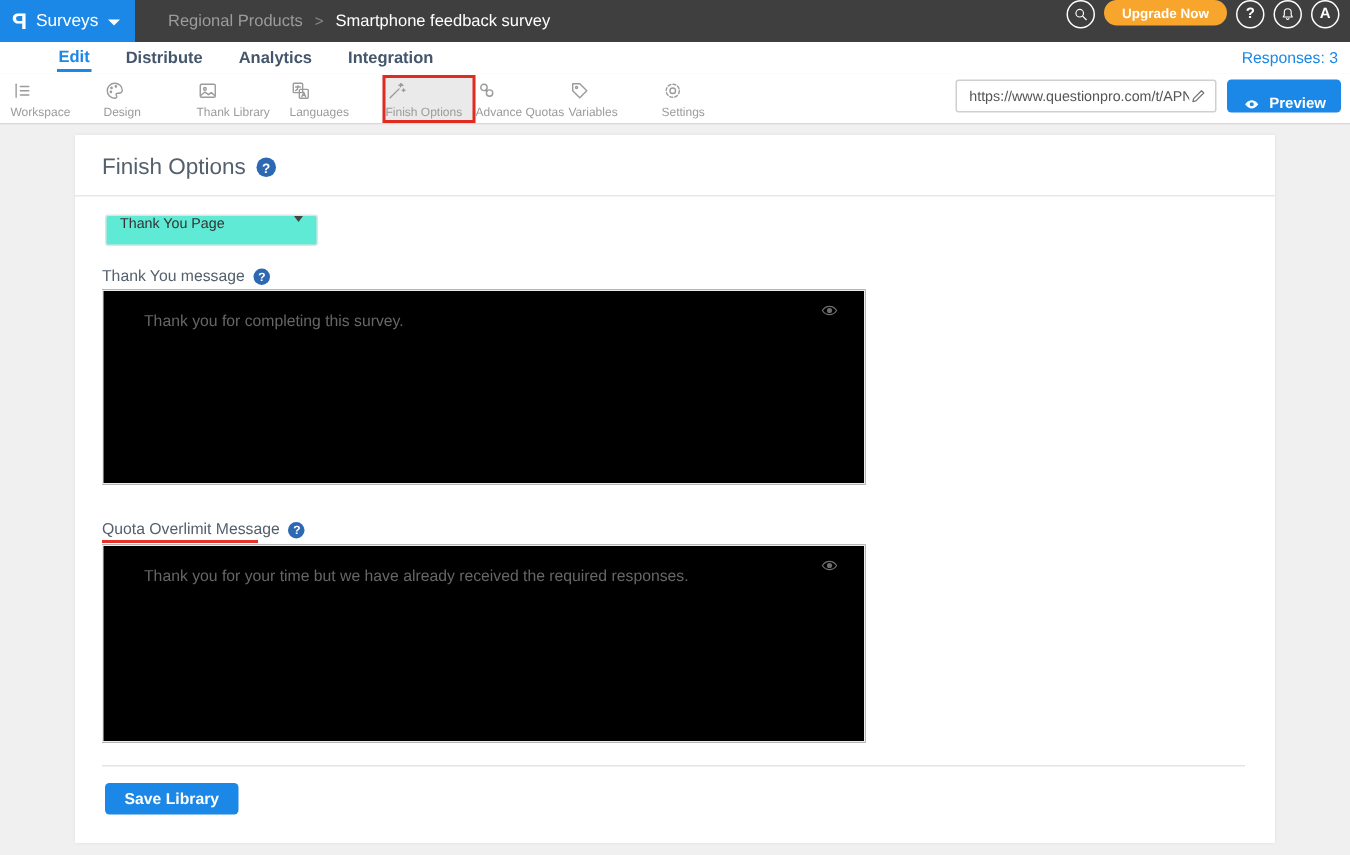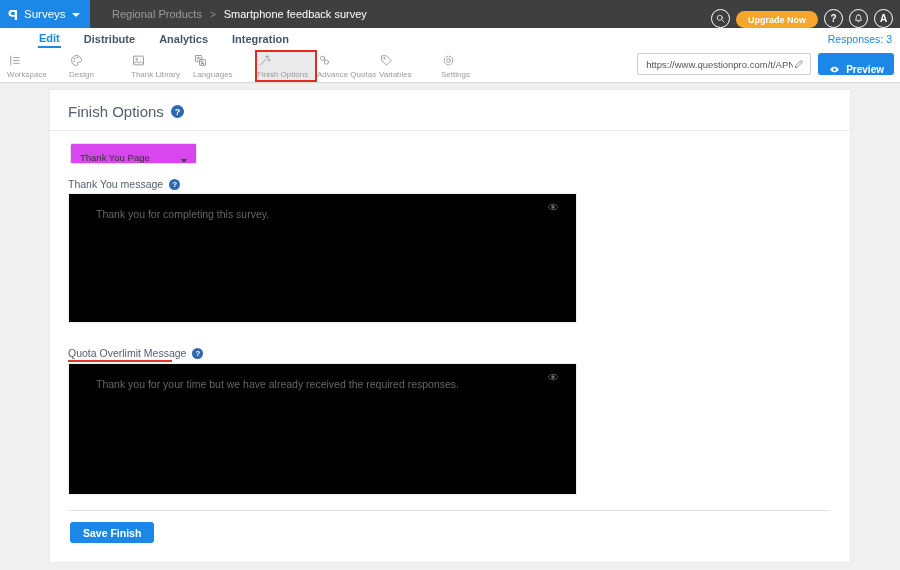--- a/index.html
+++ b/index.html
@@ -10,21 +10,21 @@
   
   .topbar { position:absolute; left:0; top:0; width:900px; height:28px; background:#3F3F3F; display:flex; align-items:center; }
   .brand { width:90px; height:28px; background:#1B87E6; display:flex; align-items:center; padding:0 8px; gap:6px; flex-shrink:0; }
   .brand-logo { color:#fff; font-weight:700; font-size:15px; transform:scaleX(-1); display:inline-block; }
   .brand-label { color:#fff; font-size:11.5px; }
   .caret-down { width:0; height:0; border-left:4px solid transparent; border-right:4px solid transparent; border-top:4px solid #fff; margin-top:1px; }
   .crumbs { display:flex; align-items:center; gap:8px; margin-left:22px; font-size:11px; }
   .crumb-parent { color:#9B9B9B; }
   .crumb-sep { color:#8A8A8A; font-size:10px; }
   .crumb-current { color:#FFFFFF; }
-  .topbar-right { position:absolute; right:7px; top:0; height:28px; display:flex; align-items:flex-end; gap:6px; }
+  .topbar-right { position:absolute; right:7px; top:0; height:28px; display:flex; align-items:flex-start; gap:6px; }
   .circle-btn { width:19px; height:19px; border:1.4px solid #fff; border-radius:50%; display:flex; align-items:center; justify-content:center; color:#fff; font-size:10px; font-weight:700; background:transparent; }
   .upgrade-btn { height:17px; padding:0 12px; background:#F7A52C; border:none; border-radius:9px; color:#fff; font-size:9px; font-weight:700; display:flex; align-items:center; font-family:"Liberation Sans",sans-serif; }
 
   
   .navrow { position:absolute; left:0; top:28px; width:900px; height:21px; background:#fff; display:flex; align-items:center; padding:0 8px; }
   .nav-tab { font-size:11px; font-weight:700; color:#44566B; margin-right:22px; padding:3px 1px 2px; cursor:pointer; }
   .nav-tab.active { color:#1B87E6; border-bottom:2px solid #1B87E6;margin-left:30px; }
   .responses { position:absolute; right:8px; font-size:10.5px; font-weight:400; color:#1B87E6; }
 
   
@@ -39,21 +39,21 @@
   .url-input { flex:1; border:none; outline:none; font-size:9.5px; color:#555; font-family:"Liberation Sans",sans-serif; background:transparent; min-width:0; }
   .preview-btn { height:22px; padding:0 10px; background:#1B87E6; border:none; border-radius:3px; color:#fff; font-size:10px; font-weight:700; display:flex; align-items:flex-end; gap:5px; font-family:"Liberation Sans",sans-serif; }
 
   
   .card { position:absolute; left:50px; top:90px; width:800px; height:472px; background:#fff; box-shadow:0 0 2px rgba(0,0,0,0.08); }
   .card-title-row { display:flex; align-items:center; gap:7px; padding:13px 18px 10px; border-bottom:1px solid #E8E8E8; }
   .card-title { font-size:15px; color:#55606E; }
   .help-badge { width:13px; height:13px; border-radius:50%; background:#2D68B2; color:#fff; font-size:9px; font-weight:700; display:flex; align-items:center; justify-content:center; }
   .help-badge.small { width:11px; height:11px; font-size:8px; }
 
-  .finish-select { position:absolute; left:20px; top:53px; width:127px; height:21px; background:#d946ef; border:1px solid #E3E3E3; border-radius:2px; display:flex; align-items:flex-end; padding:0 9px; cursor:pointer; }
+  .finish-select { position:absolute; left:20px; top:53px; width:142px; height:21px; background:#5eead4; border:1px solid #E3E3E3; border-radius:2px; display:flex; align-items:flex-start; padding:0 9px; cursor:pointer; }
   .finish-select-value { flex:1; font-size:9.5px; color:#333; }
   .select-caret { width:0; height:0; border-left:3.5px solid transparent; border-right:3.5px solid transparent; border-top:4px solid #444; }
 
   .field-label-row { position:absolute; display:flex; align-items:center; gap:6px; }
   .field-label { font-size:10.5px; color:#55606E; }
   .red-underline { position:absolute; left:18px; height:2px; background:#E5342C; }
 
   .msg-box { position:absolute; left:18px; width:509px; background:#000000; border:1px solid #ECECEC; }
   .msg-text { position:absolute; left:27px; top:14px; font-size:10.5px; color:#666; }
   .msg-eye { position:absolute; right:16px; top:7px; cursor:pointer; }
@@ -250,14 +250,14 @@
     <span class="msg-text">Thank you for your time but we have already received the required responses.</span>
     <span class="msg-eye">
       <svg width="14" height="12" viewBox="0 0 24 24">
           <path d="M2.5 12S6 6.5 12 6.5 21.5 12 21.5 12 18 17.5 12 17.5 2.5 12 2.5 12z"></path>
           <circle cx="12" cy="12" r="2.6" fill="#6E6E6E"></circle>
         </svg>
     </span>
   </div>
 
   <div class="bottom-divider"></div>
-  <button class="save-btn">Save Finish</button>
+  <button class="save-btn">Save Library</button>
 </div>
 
 </body></html>

